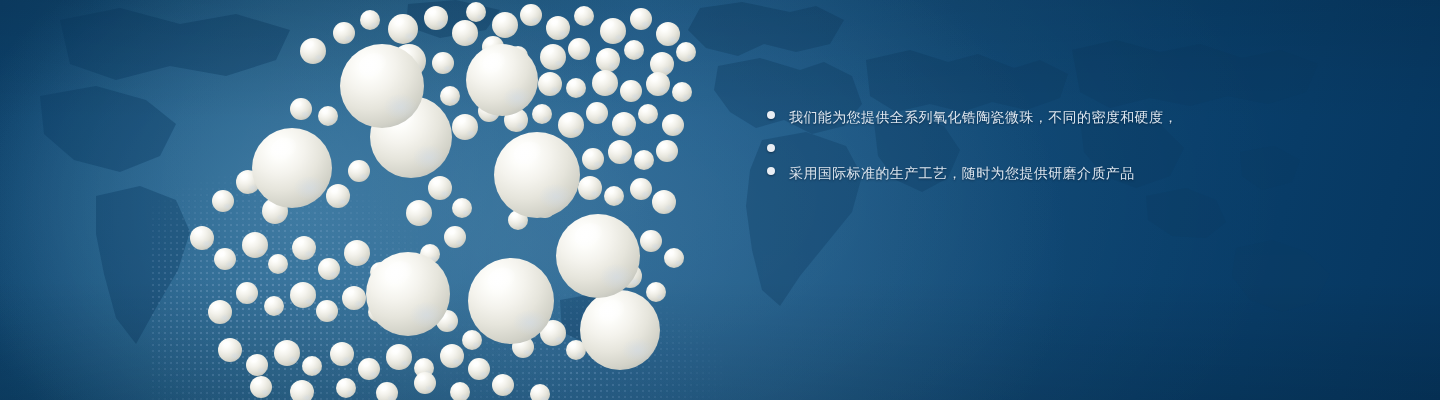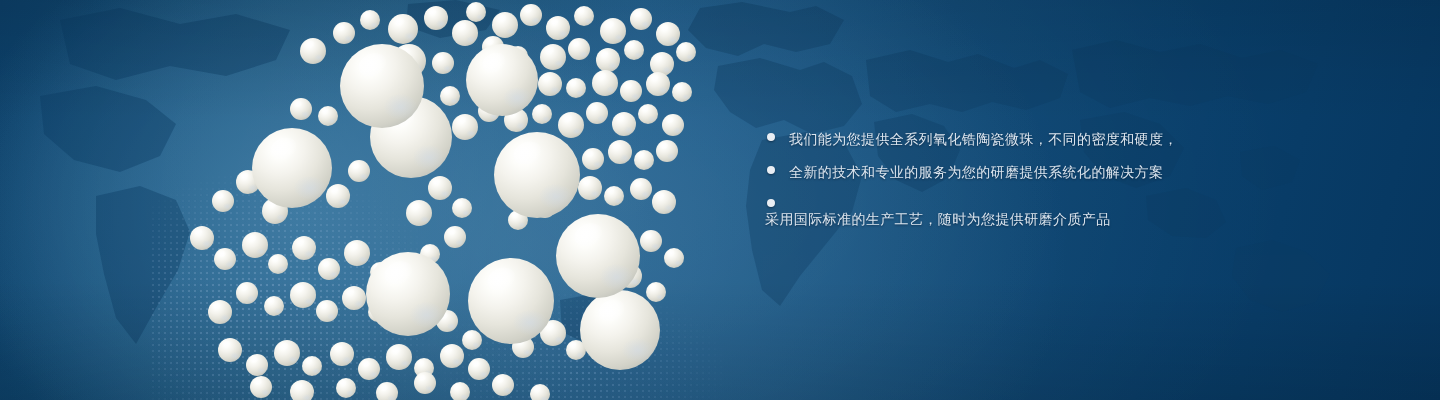--- a/index.html
+++ b/index.html
@@ -79,23 +79,23 @@
   }
 
   
   #copy { position:absolute; left:765px; top:105px; width:560px; }
   #headline {
     font-size:30px; line-height:38px;
     color:#eaf1f8; letter-spacing:1.2px;
     text-shadow:0 1px 3px rgba(0,18,38,0.55);
     white-space:nowrap;
   }
-  #bullets { margin-top:22px; }
+  #bullets { }
   .bullet { display:flex; align-items:flex-start; margin-bottom:9px; }
-  .bullet:last-child { margin-bottom:0;flex-direction:column; }
+  .bullet:last-child { margin-bottom:0; }
   .dot {
     flex:0 0 auto;
     width:8px; height:8px; border-radius:50%;
     background:#e9eef4;
     margin:6px 14px 0 2px;
     box-shadow:0 1px 2px rgba(0,16,34,0.45);
   }
   .btext {
     font-size:14px; line-height:24px;
     color:#dde6ef; letter-spacing:.4px;
@@ -264,23 +264,20 @@
 
       <div class="bullet">
         <span class="dot"></span>
         <span class="btext">
           <span>我们能为您提供全系列氧化锆陶瓷微珠，不同的密度和硬度，</span>
         </span>
       </div>
 
       <div class="bullet">
         <span class="dot"></span>
-        <span class="btext">
-          <span>全新的技术和专业的服务为您的研磨提供系统化的解决方案</span>
-        </span>
       </div>
 
       <div class="bullet">
         <span class="dot"></span>
         <span class="btext">
           <span>采用国际标准的生产工艺，随时为您提供研磨介质产品</span>
         </span>
       </div>
 
     </div>

